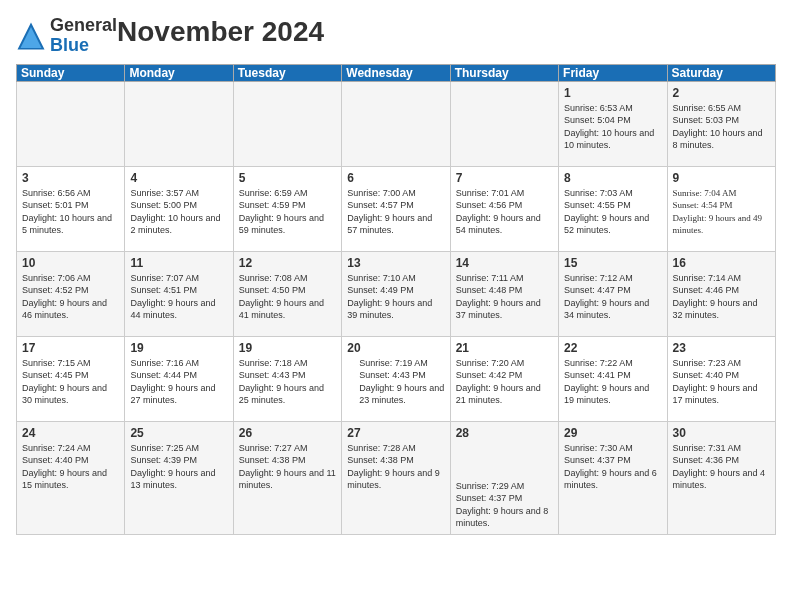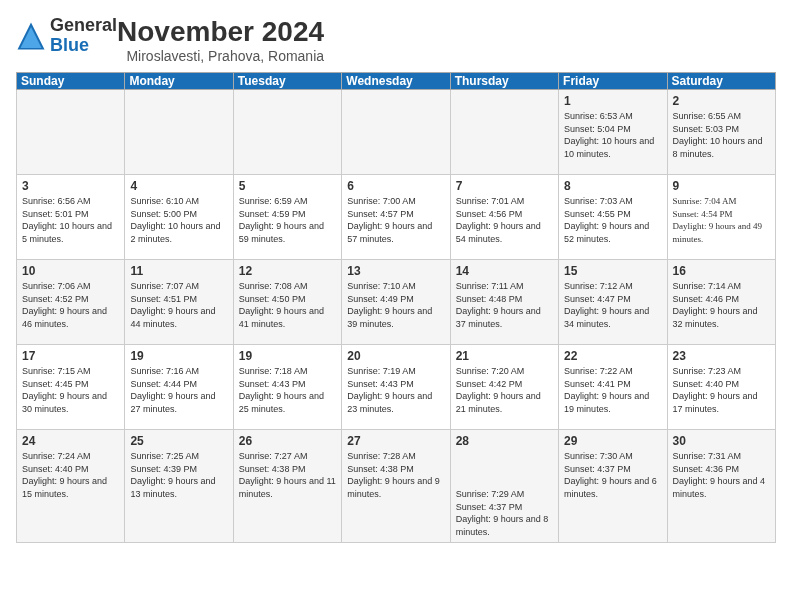--- a/index.html
+++ b/index.html
@@ -96,21 +96,20 @@
       <polygon points="20,2 38,38 2,38" fill="#1a6eb5"></polygon>
       <polygon points="20,8 34,36 6,36" fill="#4da6e8"></polygon>
     </svg>
     <div class="logo-text">
       <span class="general">General</span><br>
       <span class="blue">Blue</span>
     </div>
   </div>
   <div class="title-block">
     <div class="month-title">November 2024</div>
-    <div class="location">Miroslavesti, Prahova, Romania</div>
   </div>
 </div>
 
 <table>
   <thead>
     <tr>
     <th>Sunday</th>
         <th>Monday</th>
         <th>Tuesday</th>
         <th>Wednesday</th>
@@ -141,21 +140,21 @@
       </tr>
       <tr>
         <td>
           <span class="day-number">3</span>
           <div class="day-info" style="white-space: pre-line;">Sunrise: 6:56 AM
 Sunset: 5:01 PM
 Daylight: 10 hours and 5 minutes.</div>
         </td>
         <td>
           <span class="day-number">4</span>
-          <div class="day-info" style="white-space: pre-line;">Sunrise: 6:10 AM
+          <div class="day-info" style="white-space: pre-line;">Sunrise: 3:57 AM
 Sunset: 5:00 PM
 Daylight: 10 hours and 2 minutes.</div>
         </td>
         <td>
           <span class="day-number">5</span>
           <div class="day-info" style="white-space: pre-line;">Sunrise: 6:59 AM
 Sunset: 4:59 PM
 Daylight: 9 hours and 59 minutes.</div>
         </td>
         <td>
@@ -241,21 +240,21 @@
 Daylight: 9 hours and 27 minutes.</div>
         </td>
         <td>
           <span class="day-number">19</span>
           <div class="day-info" style="white-space: pre-line;">Sunrise: 7:18 AM
 Sunset: 4:43 PM
 Daylight: 9 hours and 25 minutes.</div>
         </td>
         <td>
           <span class="day-number">20</span>
-          <div class="day-info" style="white-space: pre-line;">Sunrise: 7:19 AM
+          <div class="day-info" style="white-space: pre-line; margin-left: 12px;">Sunrise: 7:19 AM
 Sunset: 4:43 PM
 Daylight: 9 hours and 23 minutes.</div>
         </td>
         <td>
           <span class="day-number">21</span>
           <div class="day-info" style="white-space: pre-line;">Sunrise: 7:20 AM
 Sunset: 4:42 PM
 Daylight: 9 hours and 21 minutes.</div>
         </td>
         <td>

